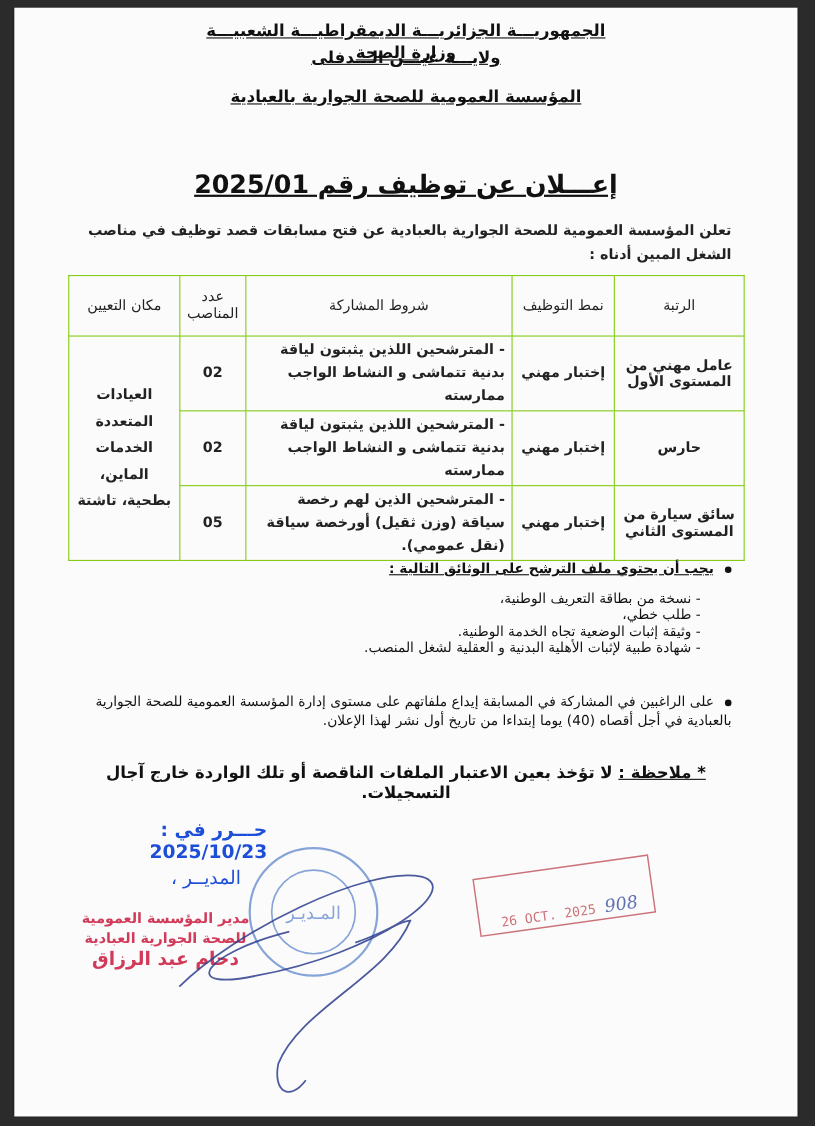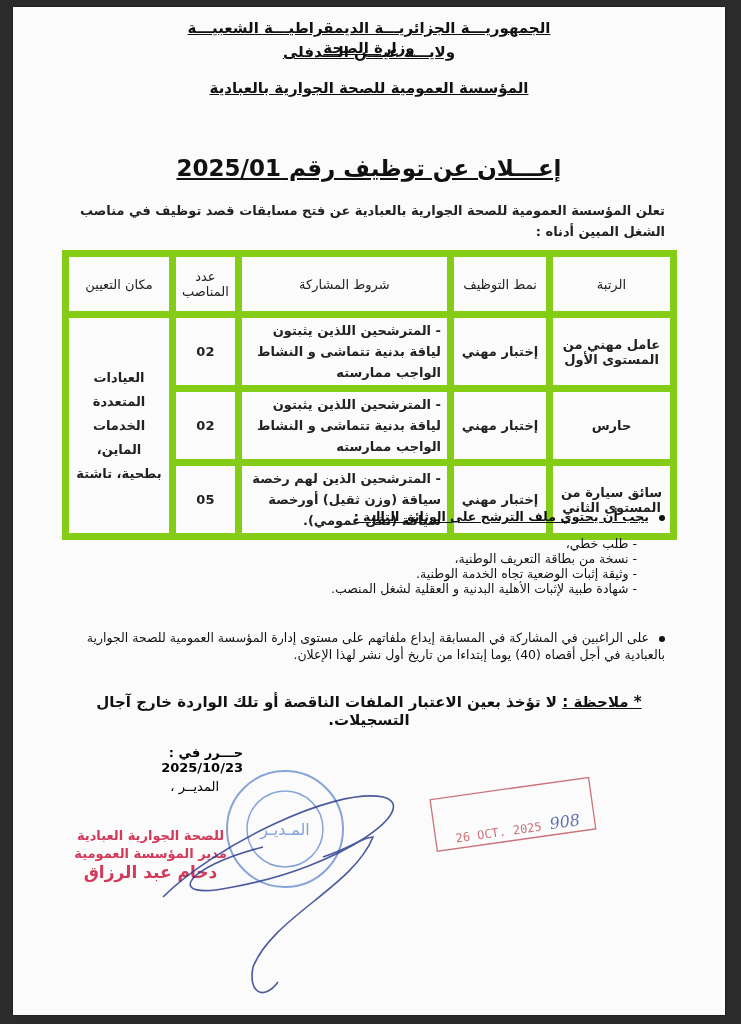--- a/index.html
+++ b/index.html
@@ -9,32 +9,32 @@
           box-shadow:0 0 2px rgba(0,0,0,0.6); }
   .rtl { direction:rtl; }
   .hdr { position:absolute; left:0; right:0; text-align:center; font-weight:bold; color:#111;
          text-decoration:underline; font-size:15px; line-height:19px; }
   .title { position:absolute; left:0; right:0; top:148px; text-align:center; font-size:23px;
            font-weight:bold; text-decoration:underline; color:#111; }
   .intro { position:absolute; right:60px; left:50px; top:193px; font-size:13px; line-height:21px;
            font-weight:bold; color:#222; text-align:right; }
   table { position:absolute; left:49px; top:243px; width:615px; border-collapse:collapse; direction:rtl;
           font-size:13px; color:#222; }
-  td, th { border:7px solid #84cc16; text-align:center; vertical-align:middle; padding:2px 6px; font-weight:bold; }
+  td, th { border:1px solid #84cc16; text-align:center; vertical-align:middle; padding:2px 6px; font-weight:bold; }
   th { height:50px; font-weight:normal; }
   td.cond { text-align:right; line-height:21px; }
   .bul1 { position:absolute; right:60px; left:60px; top:502px; font-size:12.5px; color:#111; text-align:right; }
   .bul1 .lead { text-decoration:underline; font-weight:bold; }
   .docs { list-style:none; margin:12px 0 0 0; padding:0 28px 0 0; line-height:15px; }
   .docs li::before { content:"-  "; }
   .bul2 { position:absolute; right:60px; left:52px; top:622px; font-size:12.5px; line-height:17px; color:#111; text-align:right; }
   .dot { display:inline-block; width:6px; height:6px; background:#111; border-radius:50%; margin-left:10px; vertical-align:middle; }
   .note { position:absolute; right:60px; left:60px; top:686px; font-size:15px; font-weight:bold; color:#111; text-align:center; }
   .note .lbl { text-decoration:underline; }
-  .sign { position:absolute; left:100px; top:738px; font-size:13px; font-weight:bold; color:#000000; text-align:right; width:130px; direction:rtl; }
+  .sign { position:absolute; left:100px; top:738px; font-size:17px; font-weight:bold; color:#1d4ed8; text-align:right; width:130px; direction:rtl; }
   .red { position:absolute; left:45px; top:820px; color:#d23a5a; font-weight:bold; text-align:center; direction:rtl; width:185px; font-size:13px; line-height:18px; }
   .red .nm { font-size:17px; }
   svg.ov { position:absolute; left:0; top:0; }
 </style>
 </head>
 <body>
 
 <div class="page">
   <div class="hdr" style="top:12px;">الجمهوريـــة الجزائريـــة الديمقراطيـــة الشعبيـــة</div>
   <div class="hdr" style="top:32px;text-decoration:underline;">وزارة الصحة</div>
@@ -71,44 +71,44 @@
       <td>إختبار مهني</td>
       <td class="cond">- <span>المترشحين الذين لهم رخصة سياقة (وزن ثقيل) أورخصة سياقة (نقل عمومي).</span></td>
       <td>05</td>
     </tr>
   </tbody>
     </table>
 
   <div class="bul1 rtl">
     <span class="dot"></span><span class="lead">يجب أن يحتوي ملف الترشح على الوثائق التالية :</span>
     <ul class="docs">
+      <li>نسخة من بطاقة التعريف الوطنية،</li>
       <li>طلب خطي،</li>
-      <li>نسخة من بطاقة التعريف الوطنية،</li>
       <li>وثيقة إثبات الوضعية تجاه الخدمة الوطنية.</li>
       <li>شهادة طبية لإثبات الأهلية البدنية و العقلية لشغل المنصب.</li>
     </ul>
   </div>
 
   <div class="bul2 rtl">
     <span class="dot"></span><span>على الراغبين في المشاركة في المسابقة إيداع ملفاتهم على مستوى إدارة المؤسسة العمومية للصحة الجوارية بالعبادية في أجل أقصاه (40) يوما إبتداءا من تاريخ أول نشر لهذا الإعلان.</span>
   </div>
 
   <div class="note rtl">
     <span class="lbl">* ملاحظة :</span>
     <span>لا تؤخذ بعين الاعتبار الملفات الناقصة أو تلك الواردة خارج آجال التسجيلات.</span>
   </div>
 
   <div class="sign">
     <div>حـــرر في : 2025/10/23</div>
     <div style="margin-top:4px; margin-right:24px; font-weight:normal;">المديــر ،</div>
   </div>
 
   <div class="red">
+    <div>مدير المؤسسة العمومية</div>
     <div>للصحة الجوارية العبادية</div>
-    <div>مدير المؤسسة العمومية</div>
     <div class="nm">دحام عبد الرزاق</div>
   </div>
 
   <svg class="ov" width="714" height="1008">
     <g opacity="0.8">
       <circle cx="272" cy="822" r="58" fill="none" stroke="#6a8fd0" stroke-width="2"></circle>
       <circle cx="272" cy="822" r="38" fill="none" stroke="#6a8fd0" stroke-width="1.5"></circle>
       <text x="272" y="828" text-anchor="middle" font-size="16" fill="#6a8fd0" font-family="DejaVu Sans, sans-serif">المـديـر</text>
     </g>
     <g fill="none" stroke="#2d3e8e" stroke-width="1.6" opacity="0.85">

